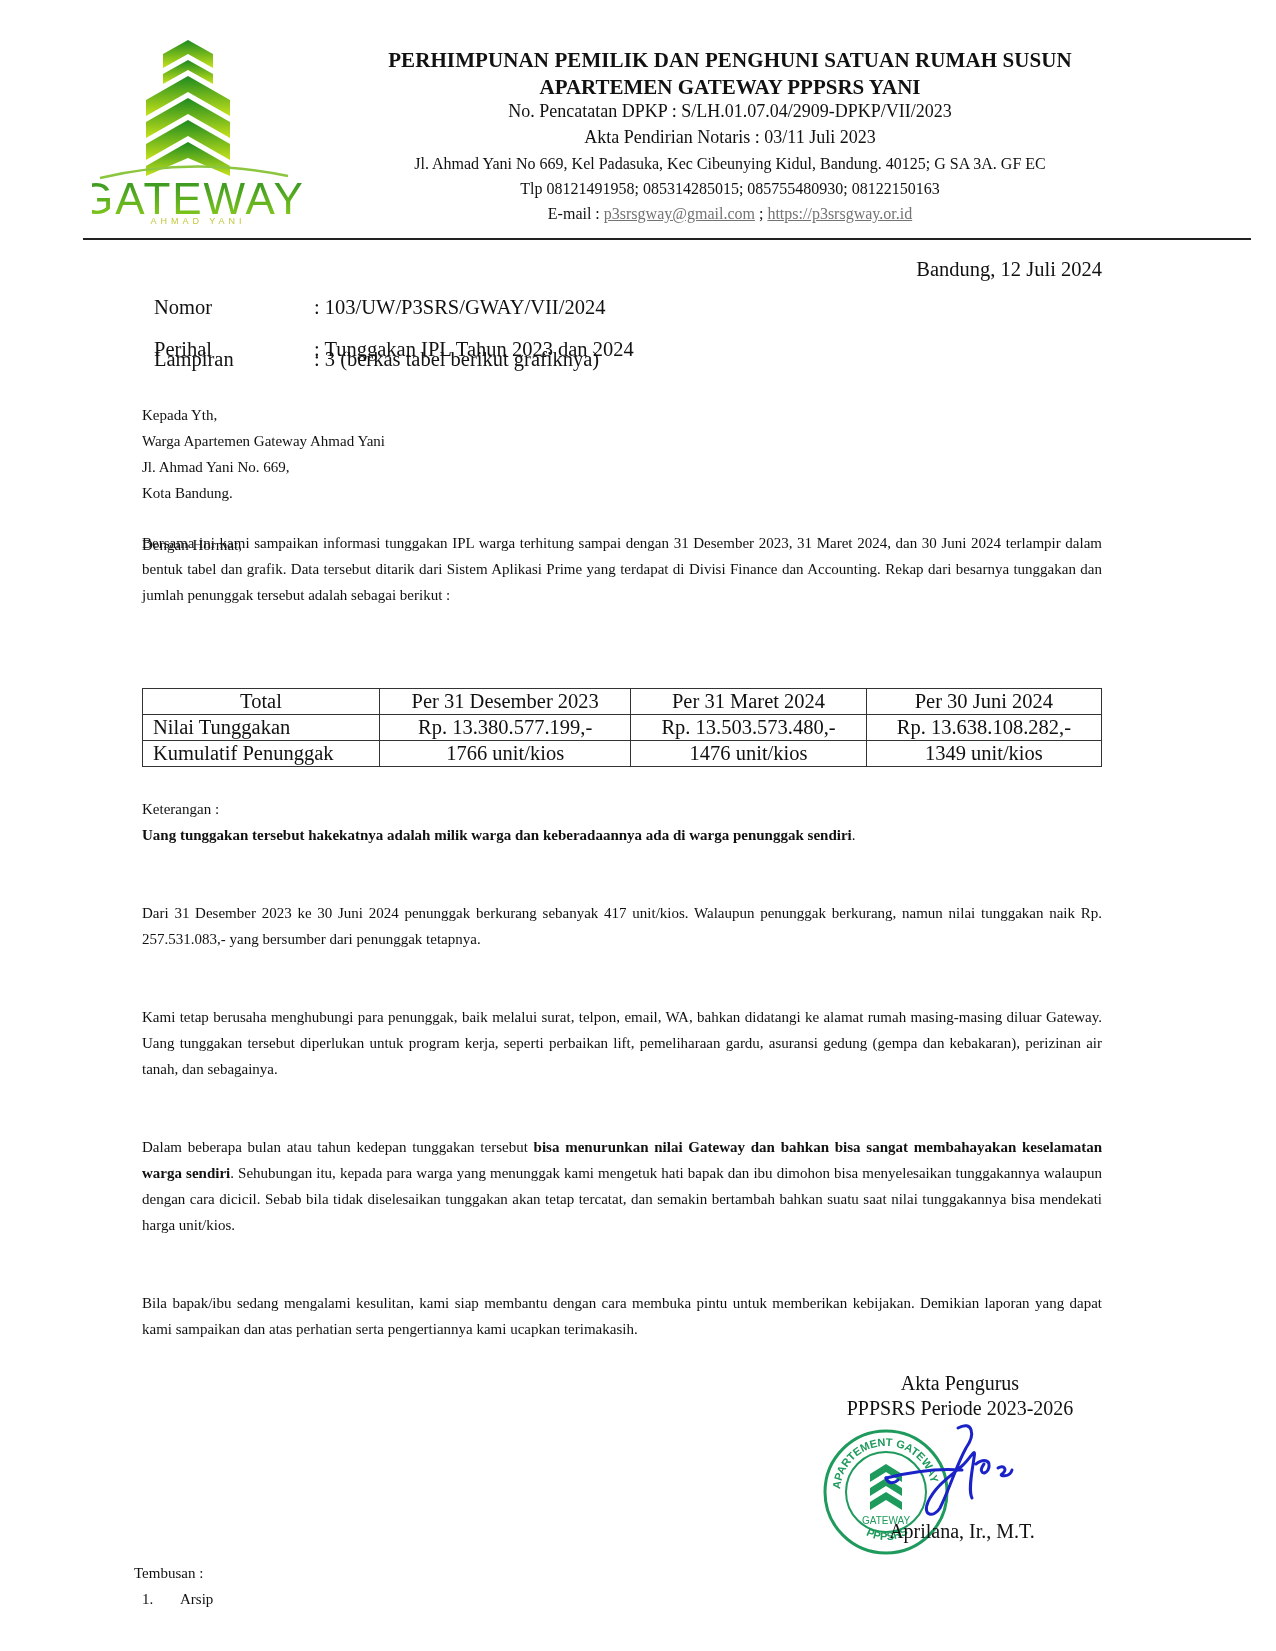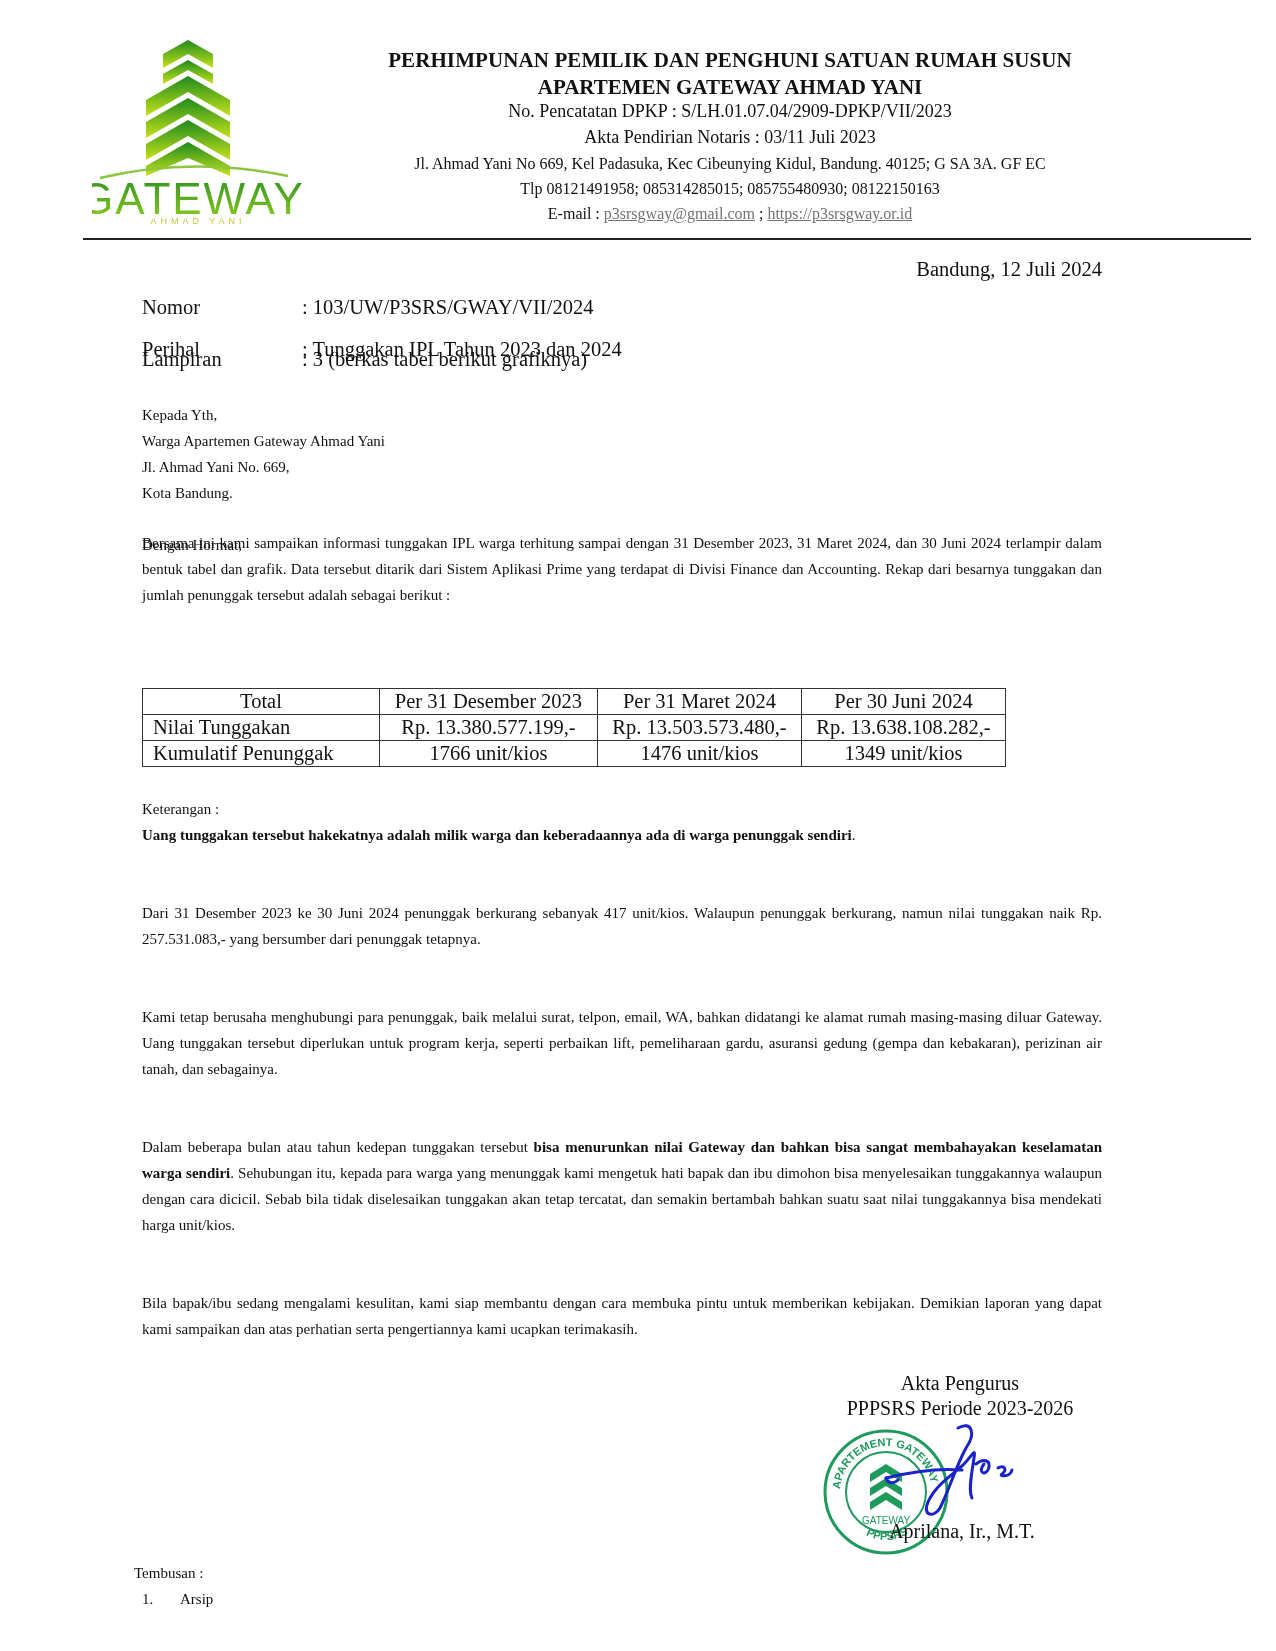--- a/index.html
+++ b/index.html
@@ -16,23 +16,23 @@
   .hdr-small { font-size:16px; }
   .hdr a { color:#737373; text-decoration:underline; }
   #rule { left:83px; top:238px; width:1168px; height:2px; background:#222; }
 
   
   .txt { position:absolute; left:142px; width:960px; font-size:15px; line-height:26px; }
   .just { text-align:justify; text-align-last:left; }
   #date { right:174px; top:258px; font-size:20.5px; position:absolute; }
 
   .meta-row { position:absolute; left:142px; font-size:20.5px; }
-  .meta-row .k { display:inline-block; width:160px; }
+  .meta-row .k { display:inline-block; width:160px;margin-left:12px; }
 
-  table#arrears { position:absolute; left:142px; top:688px; width:864px;
+  table#arrears { position:absolute; left:142px; top:688px; width:960px;
     border-collapse:collapse; font-size:20.5px; }
   #arrears td { border:1.5px solid #333; height:25px; padding:0 8px; text-align:center; line-height:25px; }
   #arrears td.lbl { text-align:left; padding-left:10px; }
 
   b { font-weight:bold; }
 
   
   .sig { position:absolute; font-family:"Liberation Serif",serif; font-size:20px; text-align:center; }
   #stamp { left:822px; top:1428px; width:128px; height:128px; }
   #signature { left:880px; top:1418px; width:160px; height:105px; }
@@ -61,21 +61,21 @@
     <polygon points="96,92 138,116 138,132 96,108 54,132 54,116" fill="url(#lg)"></polygon>
     <polygon points="96,114 138,138 138,148 96,130 54,148 54,138" fill="url(#lg)"></polygon>
 
     <path d="M8,150 Q100,128 196,148" stroke="#8cc63f" stroke-width="2.5" fill="none"></path>
     <text x="100" y="186" text-anchor="middle" font-family="Liberation Sans, sans-serif" font-size="44" fill="url(#tg)" letter-spacing="2">GATEWAY</text>
     <text x="106" y="196" text-anchor="middle" font-family="Liberation Sans, sans-serif" font-size="9" fill="#c2c83c" letter-spacing="4">AHMAD YANI</text>
   </svg>
 </div>
 
 <div class="hdr hdr-org">PERHIMPUNAN PEMILIK DAN PENGHUNI SATUAN RUMAH SUSUN</div>
-<div class="hdr hdr-apt">APARTEMEN GATEWAY AHMAD  YANI</div>
+<div class="hdr hdr-apt">APARTEMEN GATEWAY PPPSRS  YANI</div>
 <div class="hdr hdr-line" style="top:101px;">No. Pencatatan  DPKP : S/LH.01.07.04/2909-DPKP/VII/2023</div>
 <div class="hdr hdr-line" style="top:127px;">Akta Pendirian Notaris : 03/11 Juli 2023</div>
 <div class="hdr hdr-small" style="top:155px;">Jl. Ahmad Yani No 669, Kel Padasuka, Kec Cibeunying Kidul, Bandung. 40125; G SA 3A.  GF EC</div>
 <div class="hdr hdr-small" style="top:180px;">Tlp 08121491958; 085314285015; 085755480930; 08122150163</div>
 <div class="hdr hdr-small" style="top:205px;">
   <span>E-mail : </span><a href="#">p3srsgway@gmail.com</a><span> ; </span><a href="#">https://p3srsgway.or.id</a>
 </div>
 <div id="rule" class="abs"></div>
 
 <div id="date">Bandung, 12 Juli 2024</div>

